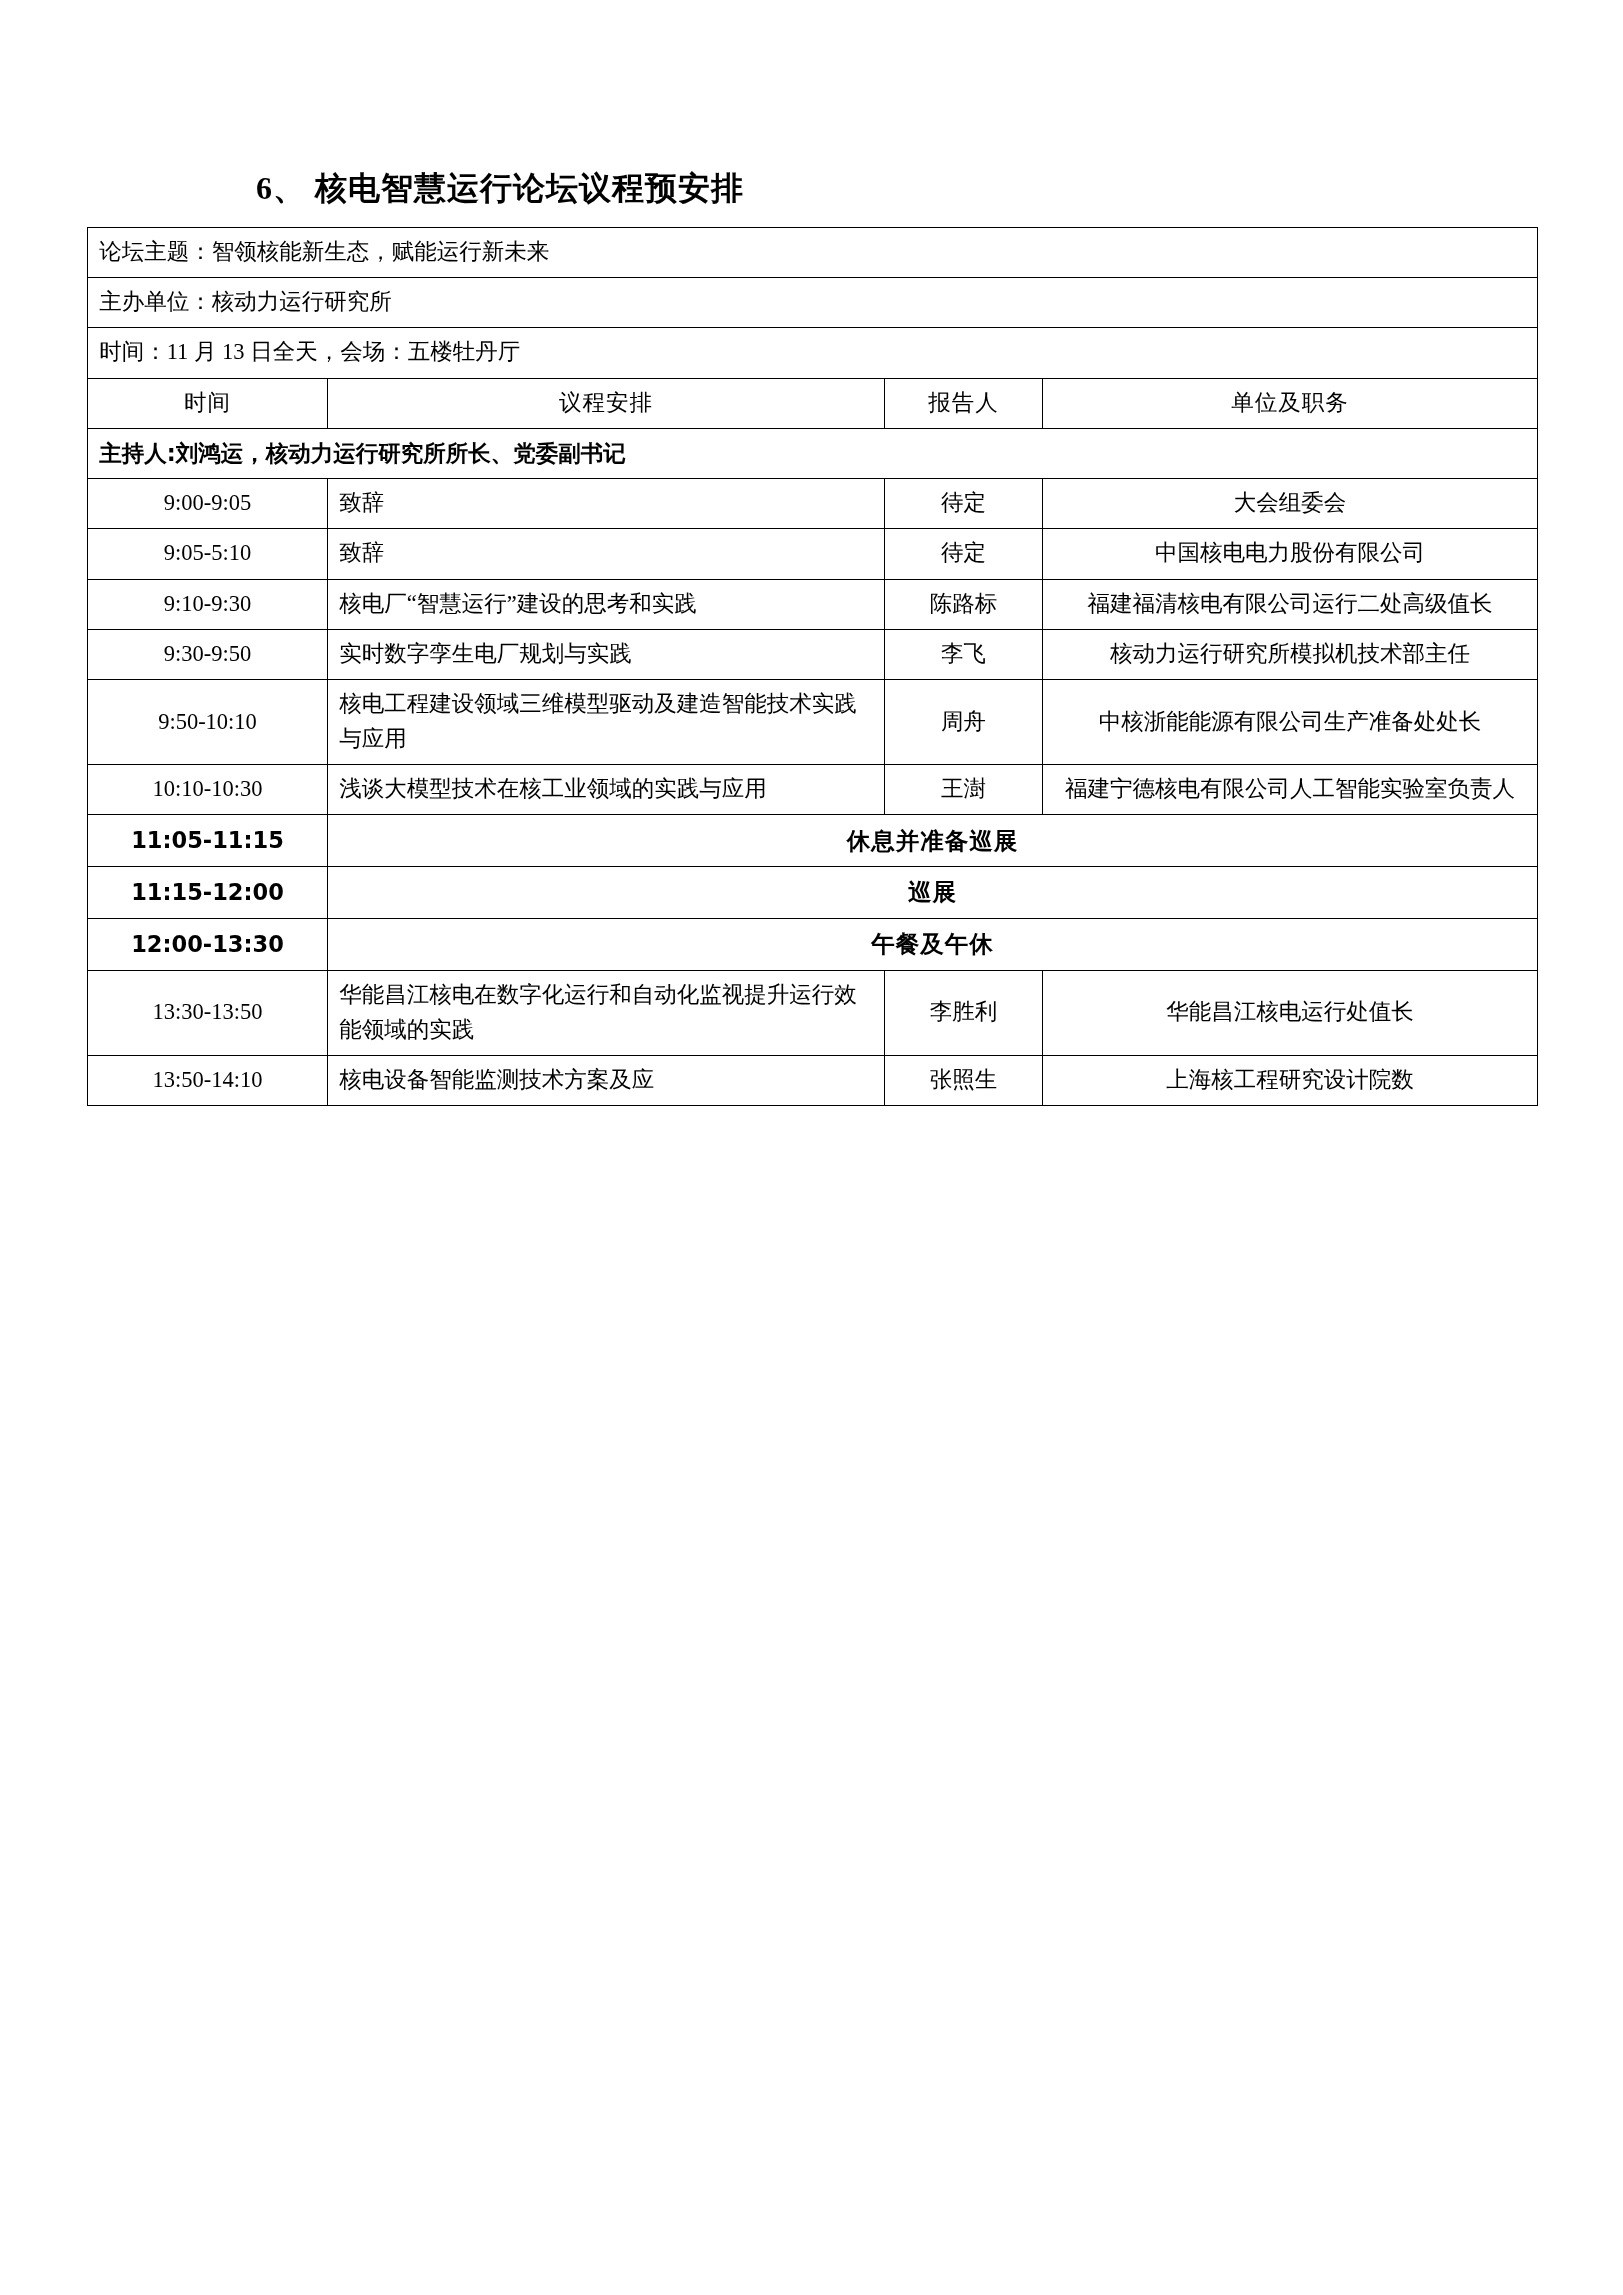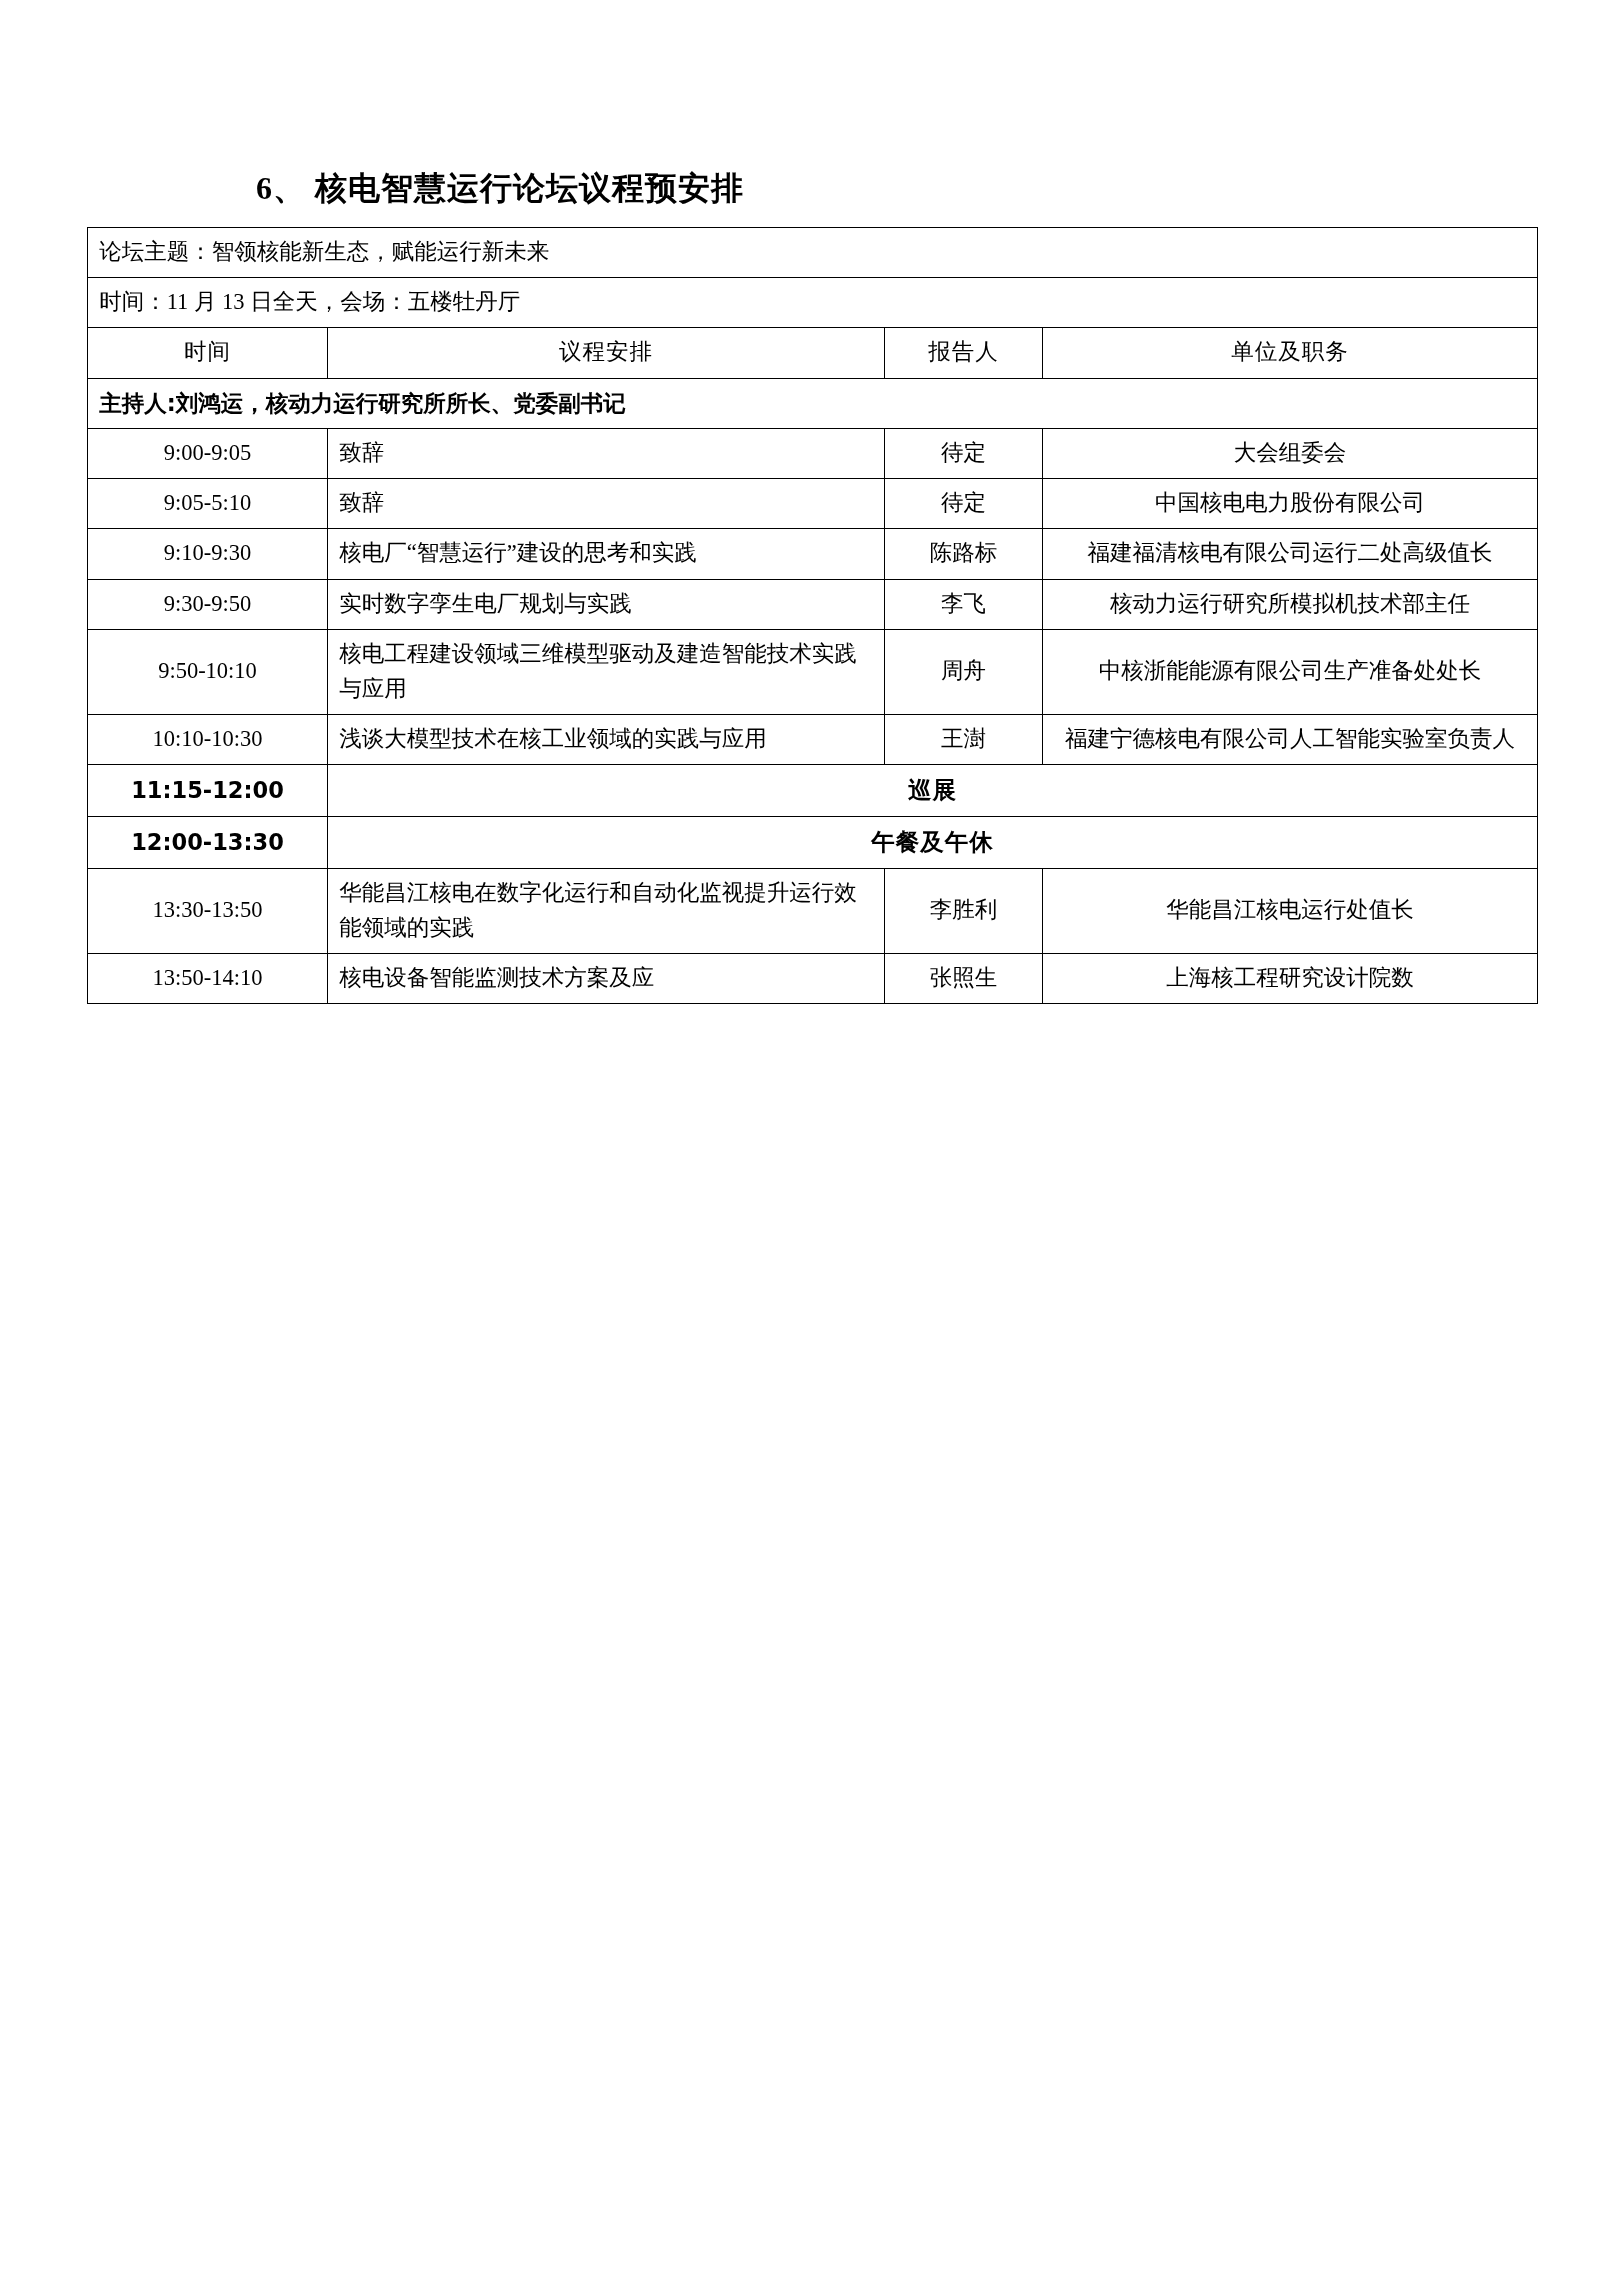--- a/index.html
+++ b/index.html
@@ -102,20 +102,23 @@
     <colgroup>
       <col class="col-time">
       <col class="col-agenda">
       <col class="col-speaker">
       <col class="col-org">
     </colgroup>
     <tbody>
       <tr class="header-block head-first">
         <td colspan="4">论坛主题：智领核能新生态，赋能运行新未来</td>
       </tr>
+      <tr class="header-block">
+        <td colspan="4">主办单位：核动力运行研究所</td>
+      </tr>
       <tr class="header-block head-last">
         <td colspan="4">时间：11 月 13 日全天，会场：五楼牡丹厅</td>
       </tr>
 
       <tr class="row-colhead">
         <td>时间</td>
         <td>议程安排</td>
         <td>报告人</td>
         <td>单位及职务</td>
       </tr>
@@ -155,20 +158,24 @@
           <td class="speaker-cell">周舟</td>
           <td class="org-cell">中核浙能能源有限公司生产准备处处长</td>
         </tr>
         <tr>
           <td class="time-cell">10:10-10:30</td>
           <td class="agenda-cell">浅谈大模型技术在核工业领域的实践与应用</td>
           <td class="speaker-cell">王澍</td>
           <td class="org-cell">福建宁德核电有限公司人工智能实验室负责人</td>
         </tr>
         <tr class="row-break">
+          <td class="break-time">11:05-11:15</td>
+          <td class="break-label" colspan="3">休息并准备巡展</td>
+        </tr>
+        <tr class="row-break">
           <td class="break-time">11:15-12:00</td>
           <td class="break-label" colspan="3">巡展</td>
         </tr>
         <tr class="row-break">
           <td class="break-time">12:00-13:30</td>
           <td class="break-label" colspan="3">午餐及午休</td>
         </tr>
         <tr>
           <td class="time-cell">13:30-13:50</td>
           <td class="agenda-cell">华能昌江核电在数字化运行和自动化监视提升运行效能领域的实践</td>

